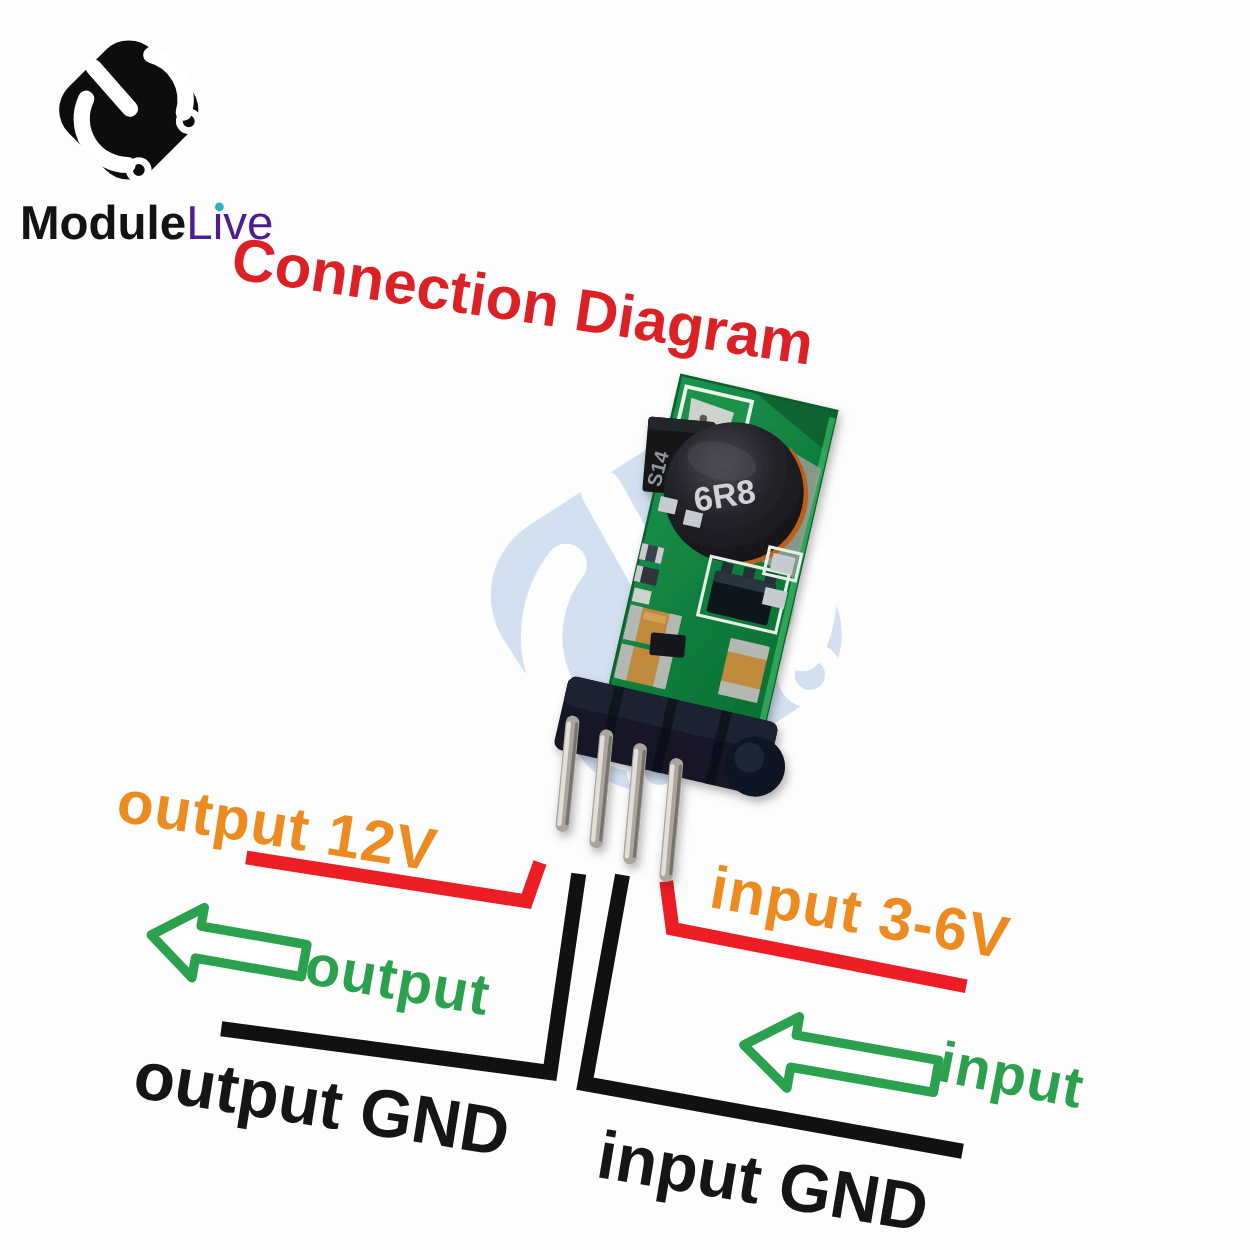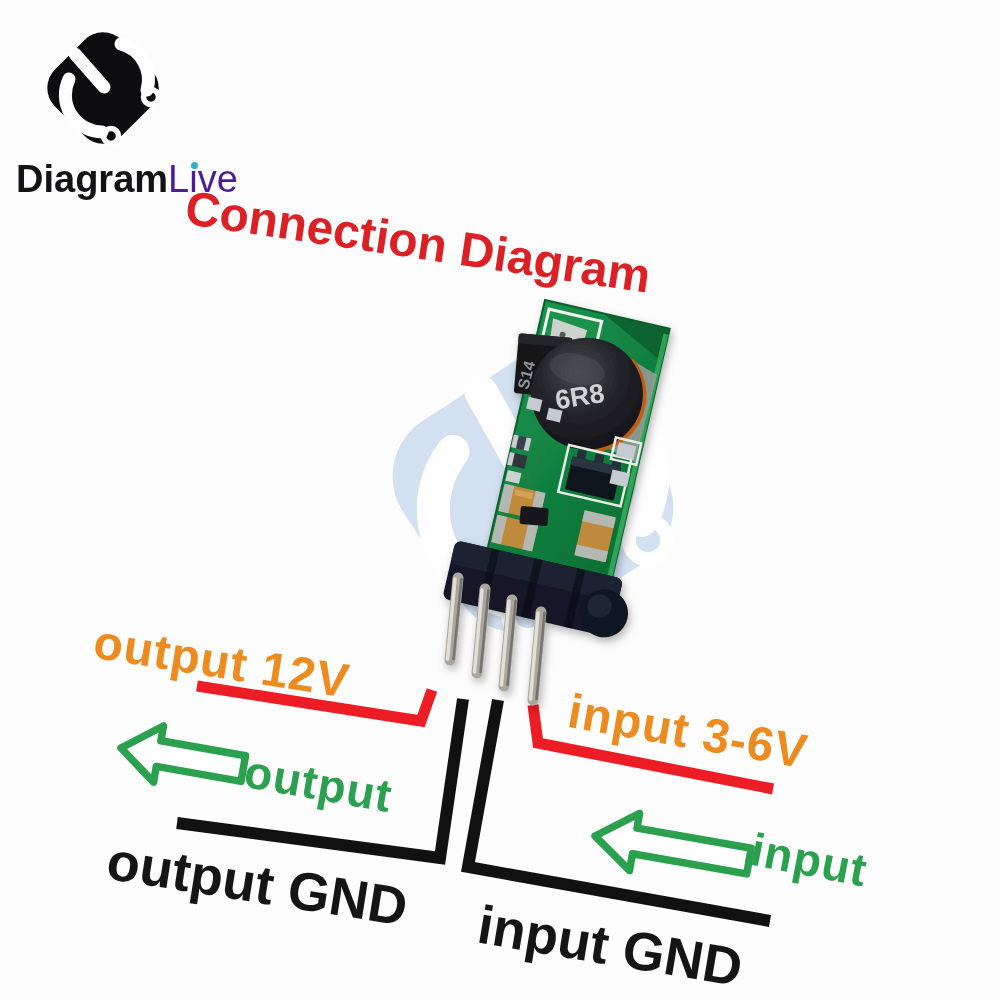--- a/index.html
+++ b/index.html
@@ -163,21 +163,21 @@
       </g>
     </g>
 
     <g transform="translate(103,88)">
       <rect x="-47" y="-47" width="94" height="94" rx="26" transform="rotate(45)" fill="#0d0d0f"></rect>
       <use href="#mlmark" stroke="#ffffff"></use>
     </g>
   </svg>
 
   <div id="brand">
-    <span class="bold">Diagram</span><span class="light"><span>Live</span><span class="teal-dot"></span></span>
+    <span class="bold">Module</span><span class="light"><span>Live</span><span class="teal-dot"></span></span>
   </div>
 
   <div id="title">Connection Diagram</div>
 
   <div class="lbl lbl-orange" style="left:98px;top:618px;transform:rotate(9deg);">output 12V</div>
   <div class="lbl lbl-green" style="left:249px;top:748px;transform:rotate(10deg);">output</div>
   <div class="lbl lbl-black" style="left:112px;top:833px;transform:rotate(9deg);">output GND</div>
   <div class="lbl lbl-orange" style="left:573px;top:687px;transform:rotate(10deg);">input 3-6V</div>
   <div class="lbl lbl-green" style="left:756px;top:826px;transform:rotate(11deg);">input</div>
   <div class="lbl lbl-black" style="left:483px;top:897px;transform:rotate(9.5deg);">input GND</div>

